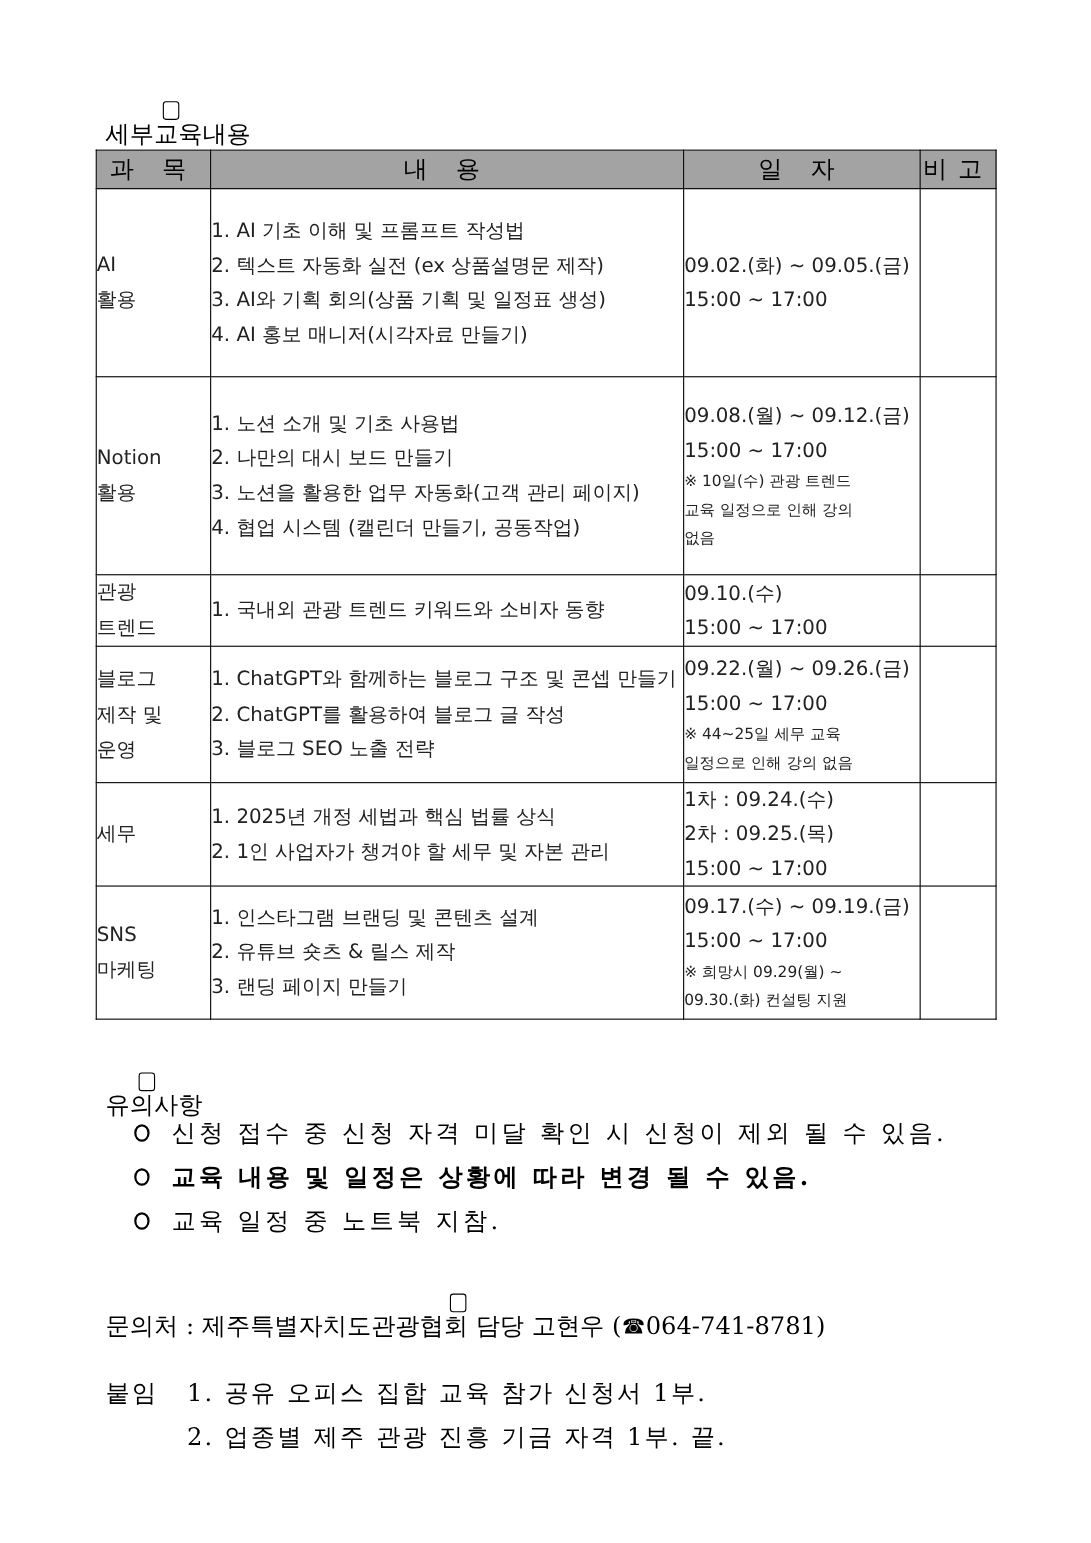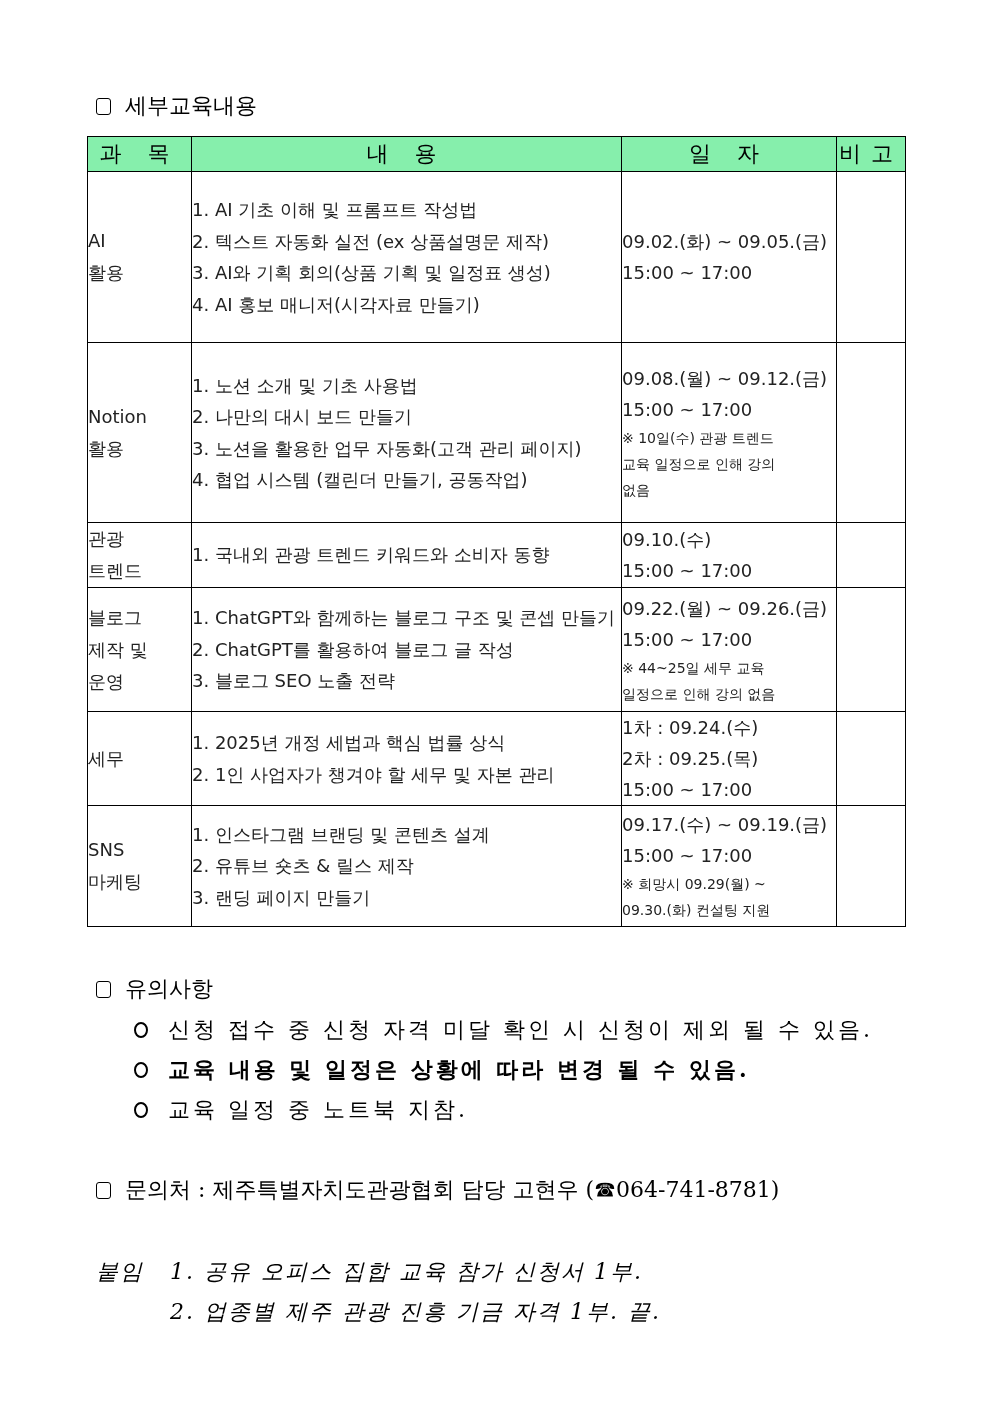--- a/index.html
+++ b/index.html
@@ -4,55 +4,55 @@
   <style>
     html, body { margin: 0; padding: 0; background: #ffffff; }
     body {
       width: 992px; height: 1403px; position: relative; overflow: hidden;
       font-family: "DejaVu Serif", "Liberation Serif", serif;
       color: #000000;
     }
     .section-heading {
       position: absolute; left: 96px;
       font-size: 22px; line-height: 28px;
-      display: flex; align-items: center;
+      display: flex; align-items: center; flex-direction: column;
     }
     .checkbox {
       display: inline-block; width: 15px; height: 17px;
       border: 1.5px solid #000; border-radius: 3px; margin-right: 14px;
       box-sizing: border-box;
     }
     table.schedule {
       position: absolute; left: 87px; top: 136px;
       width: 818px; border-collapse: collapse; table-layout: fixed;
       font-family: "DejaVu Sans", "Liberation Sans", sans-serif;
       font-size: 18px; color: #222;
     }
     table.schedule th, table.schedule td {
       border: 1.5px solid #000; padding: 0; vertical-align: middle;
     }
     table.schedule th {
-      background: #86efac; height: 34px;
-      font-family: Liberation Sans, sans-serif;
+      background: #a3a3a3; height: 34px;
+      font-family: Liberation Serif, serif;
       font-weight: normal; font-size: 22px; letter-spacing: 10px; color: #000;
     }
     th.col-remark { letter-spacing: 0; }
     td.subject { text-align: left; line-height: 32px; }
     td.content { padding-left: 18px; line-height: 31.5px; }
     td.date { text-align: left; line-height: 31px; }
     td.date .note { font-size: 14px; line-height: 26px; }
-    .notice-list { position: absolute; left: 134px; font-size: 22px; }
+    .notice-list { position: absolute; left: 122px; font-size: 22px; }
     .notice-item { height: 40px; display: flex; align-items: center; letter-spacing: 3px; }
     .notice-item.bold { font-weight: bold; }
     .bullet {
       display: inline-block; width: 14px; height: 16px; border: 2px solid #000;
       border-radius: 50%; margin-right: 20px; box-sizing: border-box;
     }
     .attach { position: absolute; left: 96px; top: 1252px; font-size: 22px; }
-    .attach-row { height: 40px; display: flex; align-items: center; letter-spacing: 2px; font-style: italic; }
+    .attach-row { height: 40px; display: flex; letter-spacing: 2px; }
     .attach-label { width: 74px; }
     .attach-indent { width: 74px; }
   </style>
 </head>
 <body>
 
 <div class="section-heading" style="top:92px;">
   <span class="checkbox"></span>
   <span>세부교육내용</span>
 </div>

